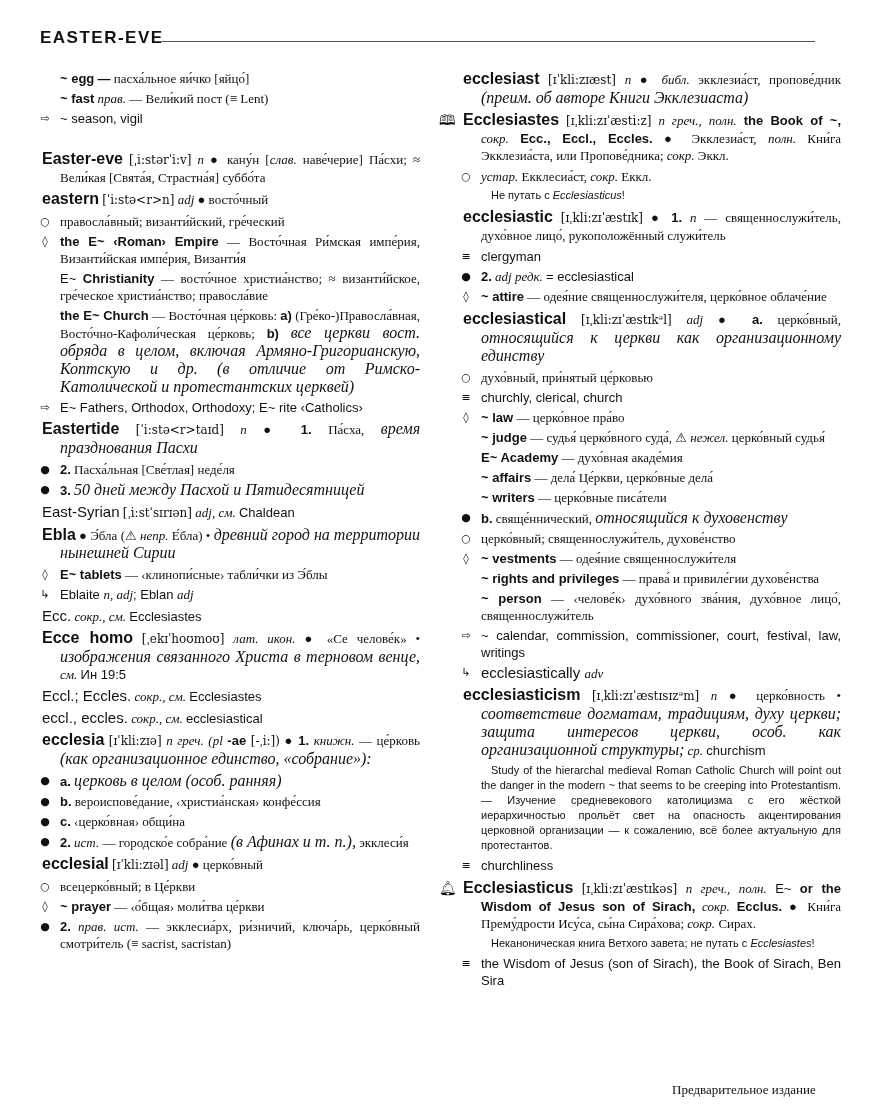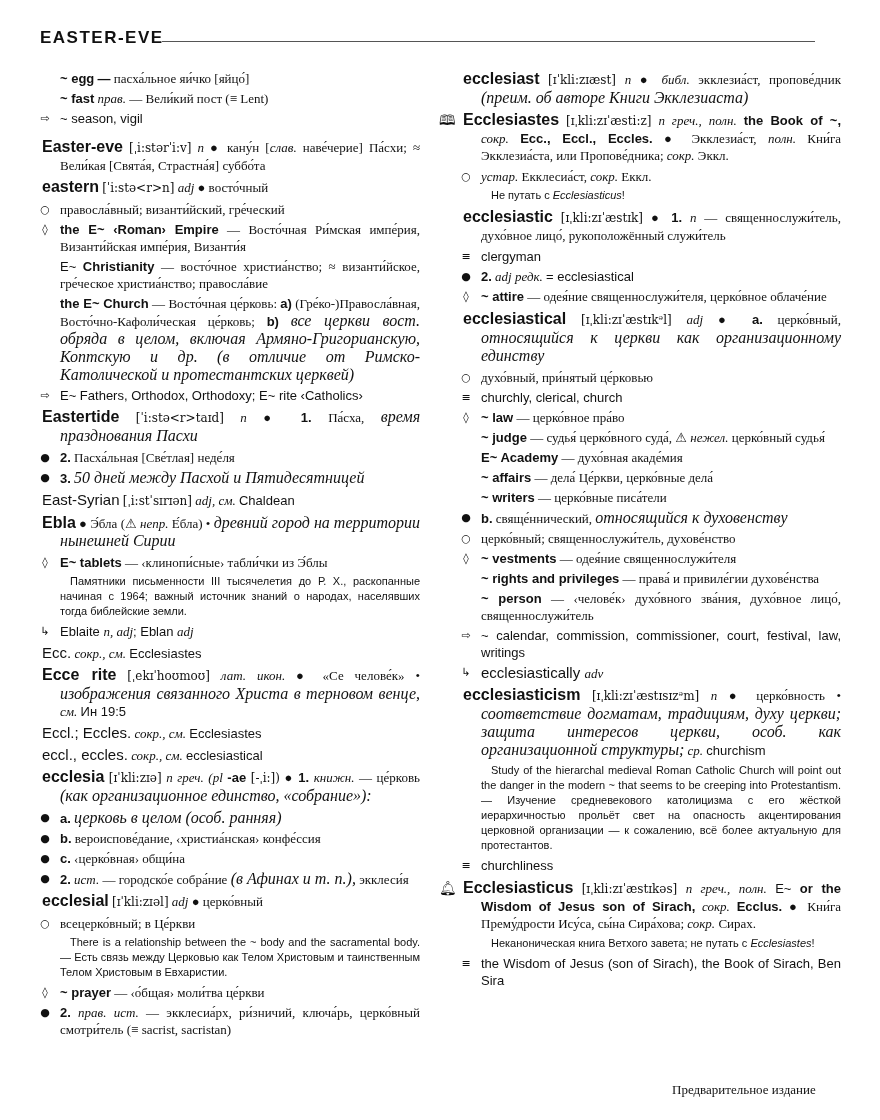--- a/index.html
+++ b/index.html
@@ -43,21 +43,21 @@
   <div class="sub">
     <span class="b">~ egg</span> <span class="b">—</span> <span>пасха́льное яи́чко [яйцо́]</span>
   </div>
   <div class="sub">
     <span class="b">~ fast</span> <span class="i">прав.</span> <span>—</span> <span>Вели́кий пост (≡ Lent)</span>
   </div>
   <div class="sub s">
     <span class="mk">⇨</span><span>~ season, vigil</span>
   </div>
 
-  <div class="entry hang" style="margin-top:11px">
+  <div class="entry hang" style="margin-top:23px">
     <span class="hw">Easter-eve</span>
     <span class="phon">[ˌi:stərˈi:v]</span>
     <span class="i">n</span>
     <span>●</span>
     <span>кану́н [</span><span class="i">слав.</span> <span>наве́черие] Па́схи; ≈ Вели́кая [Свята́я, Страстна́я] суббо́та</span>
   </div>
 
   <div class="entry hang">
     <span class="hw">eastern</span>
     <span class="phon">[ˈi:stə&lt;r&gt;n]</span>
@@ -92,31 +92,30 @@
   </div>
 
   <div class="entry hang">
     <span class="hw">Ebla</span>
     <span>●</span>
     <span>Э́бла (</span><span>⚠</span> <span class="i">непр.</span> <span>Е́бла)</span>
     <span>•</span>
     <span class="sm">древний город на территории нынешней Сирии</span>
   </div>
   <div class="sub"><span class="mk">◊</span><span class="b">E~ tablets</span> <span>—</span> <span>‹клинопи́сные› табли́чки из Э́блы</span></div>
-  <div class="note">Памятники письменности III тысячелетия до Р. Х., раскопанные начиная с 1964; важный источник знаний о народах, населявших тогда библейские земли.</div>
   <div class="sub s"><span class="mk">↳</span><span>Eblaite</span> <span class="i" style="font-family:'Liberation Serif',serif">n, adj</span><span>; Eblan</span> <span class="i" style="font-family:'Liberation Serif',serif">adj</span></div>
 
   <div class="entry hang" style="margin-top:4px">
     <span class="hw plain">Ecc.</span>
     <span class="i">сокр., см.</span>
     <span class="s">Ecclesiastes</span>
   </div>
 
   <div class="entry hang">
-    <span class="hw">Ecce rite</span>
+    <span class="hw">Ecce homo</span>
     <span class="phon">[ˌekɪˈhoʊmoʊ]</span>
     <span class="i">лат. икон.</span>
     <span>●</span>
     <span>«Се челове́к»</span>
     <span>•</span>
     <span class="sm">изображения связанного Христа в терновом венце,</span>
     <span class="i">см.</span>
     <span class="s">Ин 19:5</span>
   </div>
 
@@ -151,21 +150,20 @@
   <div class="sub"><span class="mk">●</span><span class="b">2.</span> <span class="i">ист.</span> <span>—</span> <span>городско́е собра́ние</span> <span class="sm">(в Афинах и т. п.),</span> <span>экклеси́я</span></div>
 
   <div class="entry hang" style="margin-top:4px">
     <span class="hw">ecclesial</span>
     <span class="phon">[ɪˈkli:zɪəl]</span>
     <span class="i">adj</span>
     <span>●</span>
     <span>церко́вный</span>
   </div>
   <div class="sub"><span class="mk">○</span><span>всецерко́вный; в Це́ркви</span></div>
-  <div class="note">There is a relationship between the ~ body and the sacramental body. — Есть связь между Церковью как Телом Христовым и таинственным Телом Христовым в Евхаристии.</div>
   <div class="sub"><span class="mk">◊</span><span class="b">~ prayer</span> <span>—</span> <span>‹о́бщая› моли́тва це́ркви</span></div>
 
   <div class="sub"><span class="mk">●</span><span class="b">2.</span> <span class="i">прав. ист.</span> <span>—</span> <span>экклесиа́рх, ри́зничий, ключа́рь, церко́вный смотри́тель (≡ sacrist, sacristan)</span></div>
 </div>
 
 <div class="col right">
 
   <div class="entry hang">
     <span class="hw">ecclesiast</span>
     <span class="phon">[ɪˈkli:zɪæst]</span>

